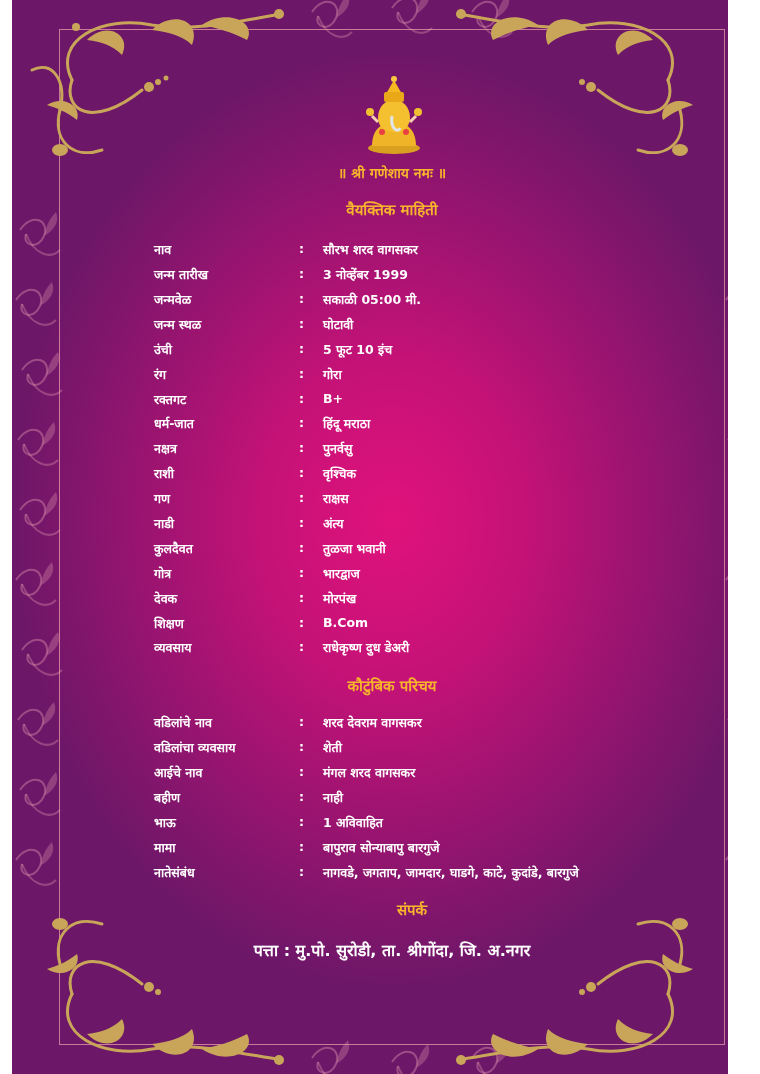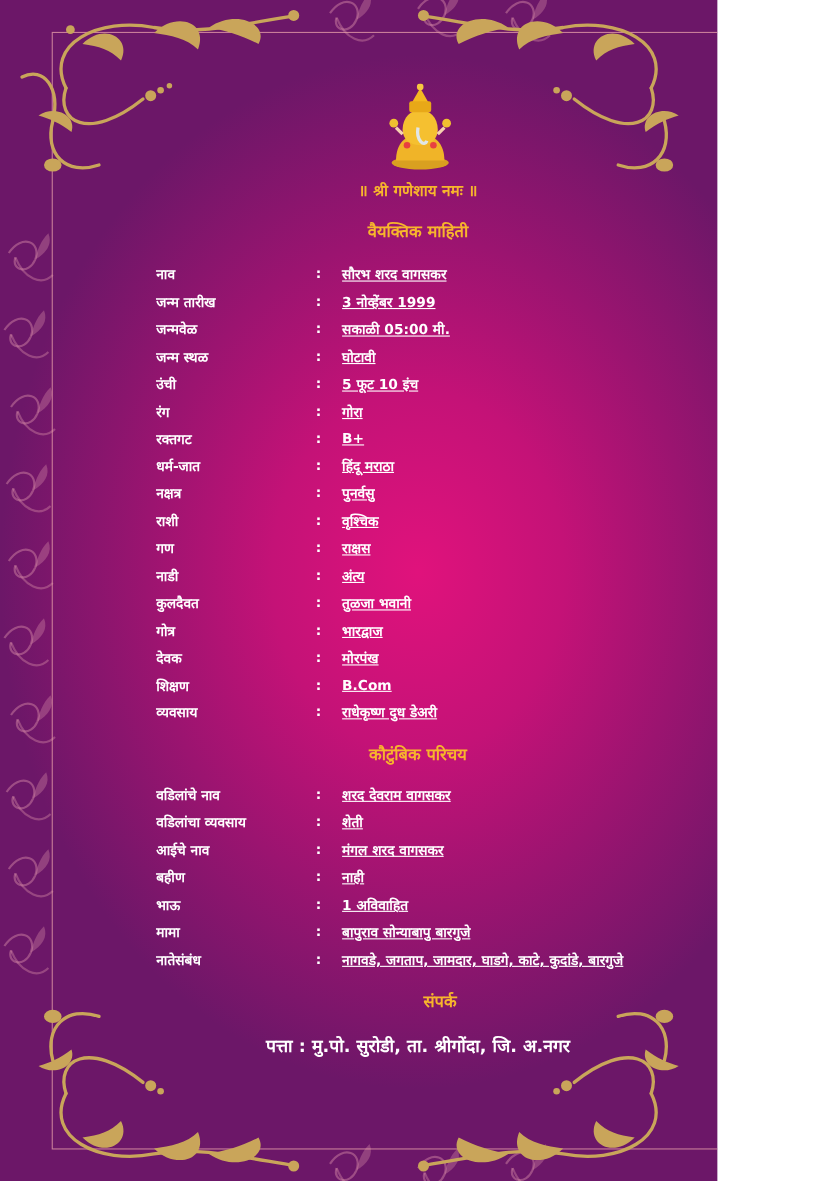--- a/index.html
+++ b/index.html
@@ -1,39 +1,39 @@
 <!DOCTYPE html>
 <html><head>
 <meta charset="utf-8">
 <style>
   html,body{margin:0;padding:0;}
   body{width:760px;height:1074px;overflow:hidden;position:relative;
     font-family:"DejaVu Sans","Liberation Sans",sans-serif;}
-  .page{position:absolute;left:0;top:0;width:652px;height:1074px;overflow:hidden;
+  .page{position:absolute;left:12px;top:0;width:716px;height:1074px;overflow:hidden;
     background:
       radial-gradient(ellipse 380px 470px at 380px 520px,#e0127c 0%,#c41277 35%,#9b1470 65%,#6c1768 100%);
     background-color:#5e1563;}
   .border-pattern{position:absolute;left:0;top:0;width:760px;height:1074px;}
   .frame-line{position:absolute;left:47px;top:29px;width:666px;height:1016px;
     border:1.5px solid rgba(232,160,170,0.75);box-sizing:border-box;}
   .corner{position:absolute;width:300px;height:200px;}
   .corner.tl{left:0;top:0;}
   .corner.tr{right:0;top:0;transform:scaleX(-1);}
   .corner.bl{left:0;bottom:0;transform:scaleY(-1);}
   .corner.br{right:0;bottom:0;transform:scale(-1,-1);}
   .ganesh{position:absolute;left:352px;top:76px;width:60px;height:80px;}
   .invocation{position:absolute;left:0;width:760px;top:163px;text-align:center;
     color:#f7b52c;font-weight:bold;font-size:14px;}
   .section-title{position:absolute;left:0;width:760px;text-align:center;color:#f7b52c;
     font-weight:bold;font-size:15px;}
   .row{position:absolute;left:142px;height:20px;font-size:12.5px;font-weight:bold;color:#ffffff;
     white-space:nowrap;}
   .row .lbl{position:absolute;left:0;top:0;}
   .row .colon{position:absolute;left:145px;top:0;}
-  .row .val{position:absolute;left:169px;top:0;text-decoration:underline;}
+  .row .val{position:absolute;left:169px;top:0;}
   .contact{position:absolute;left:0;width:760px;text-align:center;color:#ffffff;
     font-weight:bold;font-size:16px;}
 </style>
 </head>
 <body>
 
 <div class="page">
 
   <svg class="border-pattern" viewBox="0 0 760 1074">
     <defs>

